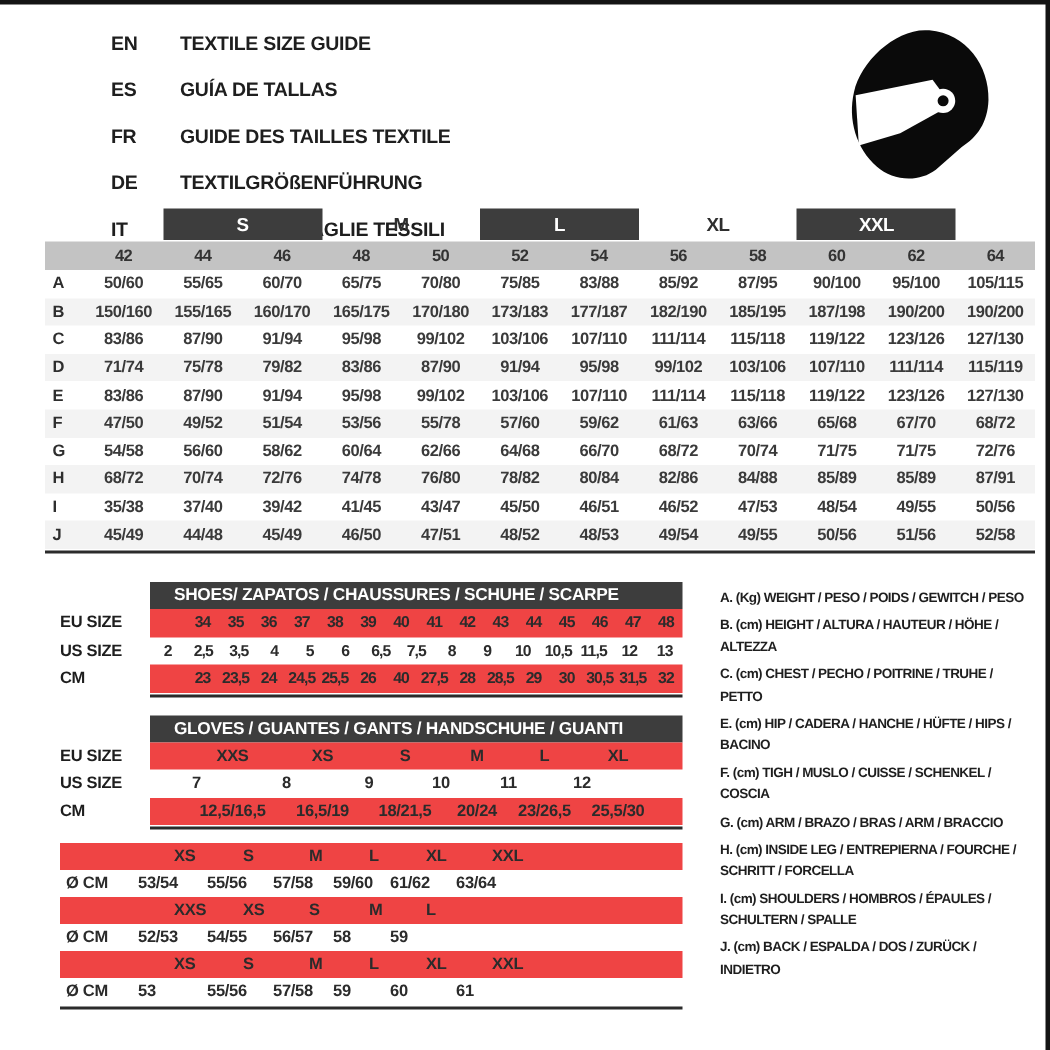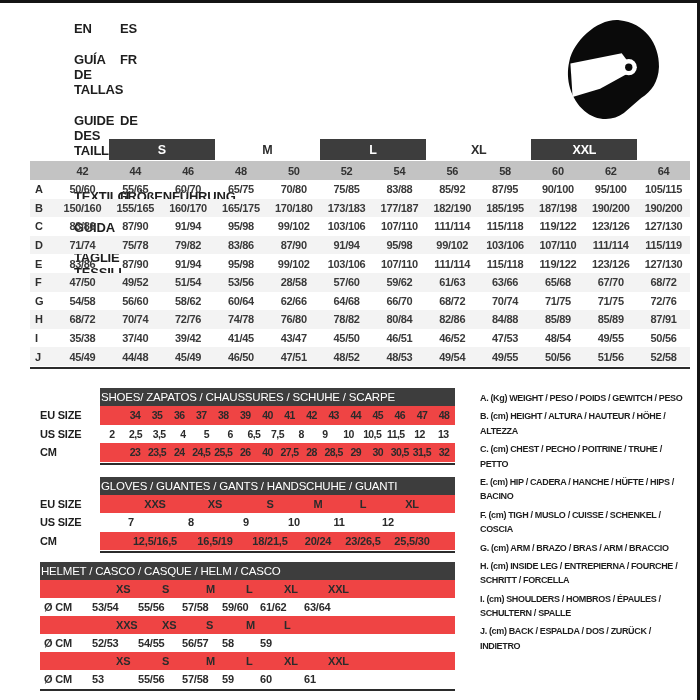--- a/index.html
+++ b/index.html
@@ -38,22 +38,22 @@
   .lower { position:absolute; left:40px; top:388px; width:652px; display:flex; }
   .left-tables { width:415px; flex:none; }
   section.sz { display:flex; }
   #shoes { margin-bottom:12px; }
   #gloves { margin-bottom:9px; }
   .labels { width:60px; flex:none; font-size:11px; font-weight:bold; color:#1e1e1e; }
   .lab-spacer { height:18px; }
   .lab { height:18.5px; display:flex; align-items:center; }
   #helmet .lab { height:18px; }
   .tablecol { flex:1; }
-  .titlebar { height:18px; background:#3d3d3d; color:#fff; font-size:11.5px; font-weight:normal;
-              display:flex; align-items:center; padding-left:1px; white-space:nowrap;text-align:right; }
+  .titlebar { height:18px; background:#3d3d3d; color:#fff; font-size:11.5px; font-weight:bold;
+              display:flex; align-items:center; padding-left:16px; white-space:nowrap;text-align:right; }
   .shaded { background:#ef4444;padding-left:24px; }
   .s-row { display:grid; grid-template-columns:repeat(15,1fr); height:18.5px;
            font-size:10.5px; font-weight:bold; letter-spacing:-0.6px; }
   .g-row { display:grid; grid-template-columns:62px 58px 52px 44px 46px 52px 1fr; height:18.5px;
            font-size:11px; font-weight:bold; }
   .h-row { display:grid; grid-template-columns:48px 46px 44px 40px 38px 44px 1fr; height:18px;
            font-size:11px; font-weight:bold; }
   .h-row .cell { justify-content:flex-start; padding-left:4px; }
 
   
@@ -62,20 +62,21 @@
   .legend-item { margin-bottom:4px; }
 </style>
 </head>
 <body>
 
 <div class="border-top"></div>
 <div class="border-right"></div>
 
 <div class="langs" id="langs">
     <div class="code">EN</div>
+    <div class="ltitle">TEXTILE SIZE GUIDE</div>
     <div class="code">ES</div>
     <div class="ltitle">GUÍA DE TALLAS</div>
     <div class="code">FR</div>
     <div class="ltitle">GUIDE DES TAILLES TEXTILE</div>
     <div class="code">DE</div>
     <div class="ltitle">TEXTILGRÖßENFÜHRUNG</div>
     <div class="code">IT</div>
     <div class="ltitle">GUIDA ALLE TAGLIE TESSILI</div>
   </div>
 
@@ -186,21 +187,21 @@
       <div class="cell">119/122</div>
       <div class="cell">123/126</div>
       <div class="cell">127/130</div>
     </div>
     <div class="t-row stripe">
       <div class="cell letter">F</div>
       <div class="cell">47/50</div>
       <div class="cell">49/52</div>
       <div class="cell">51/54</div>
       <div class="cell">53/56</div>
-      <div class="cell">28/58</div>
+      <div class="cell">55/78</div>
       <div class="cell">57/60</div>
       <div class="cell">59/62</div>
       <div class="cell">61/63</div>
       <div class="cell">63/66</div>
       <div class="cell">65/68</div>
       <div class="cell">67/70</div>
       <div class="cell">68/72</div>
     </div>
     <div class="t-row">
       <div class="cell letter">G</div>
@@ -361,21 +362,20 @@
             <div class="cell">18/21,5</div>
             <div class="cell">20/24</div>
             <div class="cell">23/26,5</div>
             <div class="cell">25,5/30</div>
           </div>
           <div class="endline"></div>
         </div>
       </section>
     <section class="sz" id="helmet">
         <div class="tablecol">
-          <div class="titlebar">HELMET / CASCO / CASQUE / HELM / CASCO</div>
           <div class="h-row shaded">
             <div class="cell"></div>
             <div class="cell">XS</div>
             <div class="cell">S</div>
             <div class="cell">M</div>
             <div class="cell">L</div>
             <div class="cell">XL</div>
             <div class="cell">XXL</div>
           </div>
           <div class="h-row">

